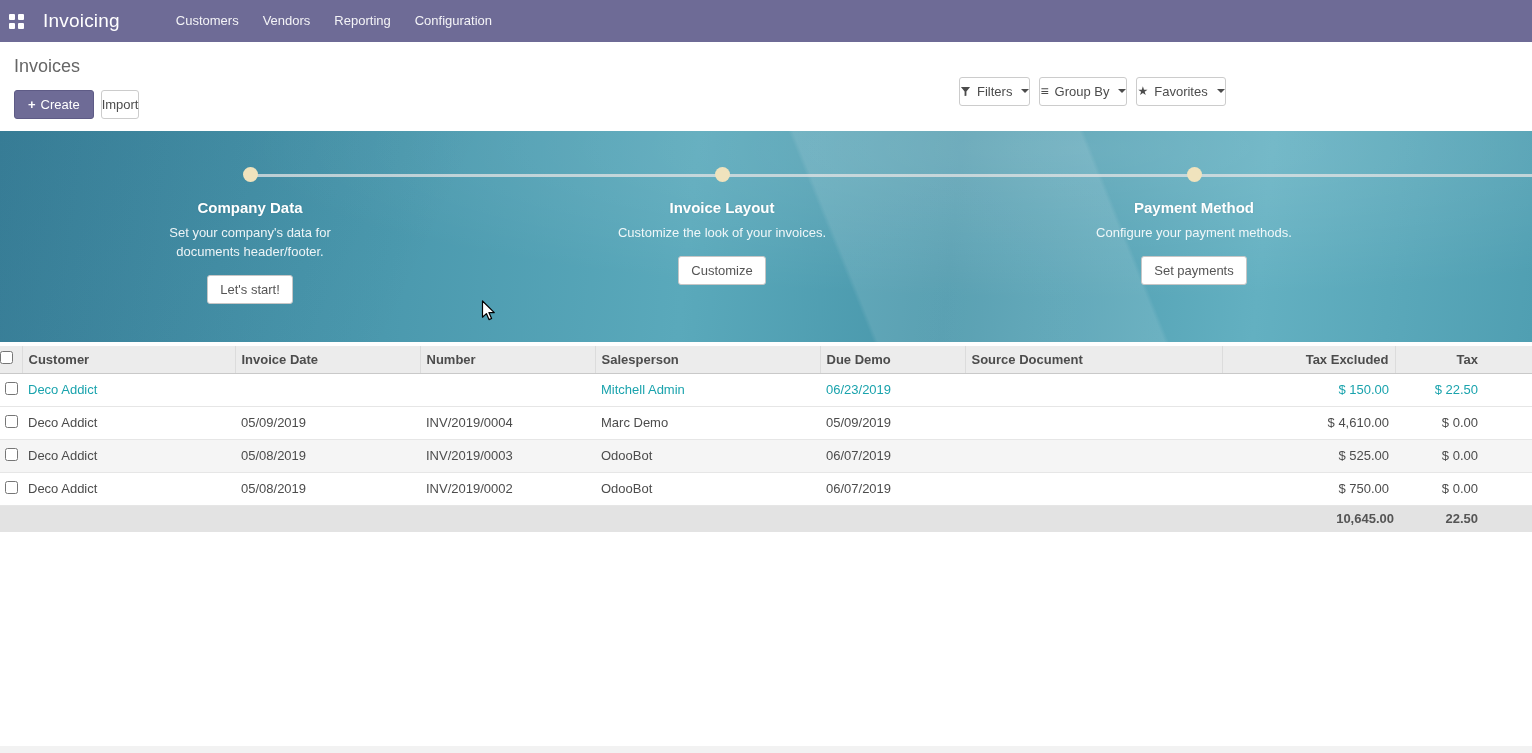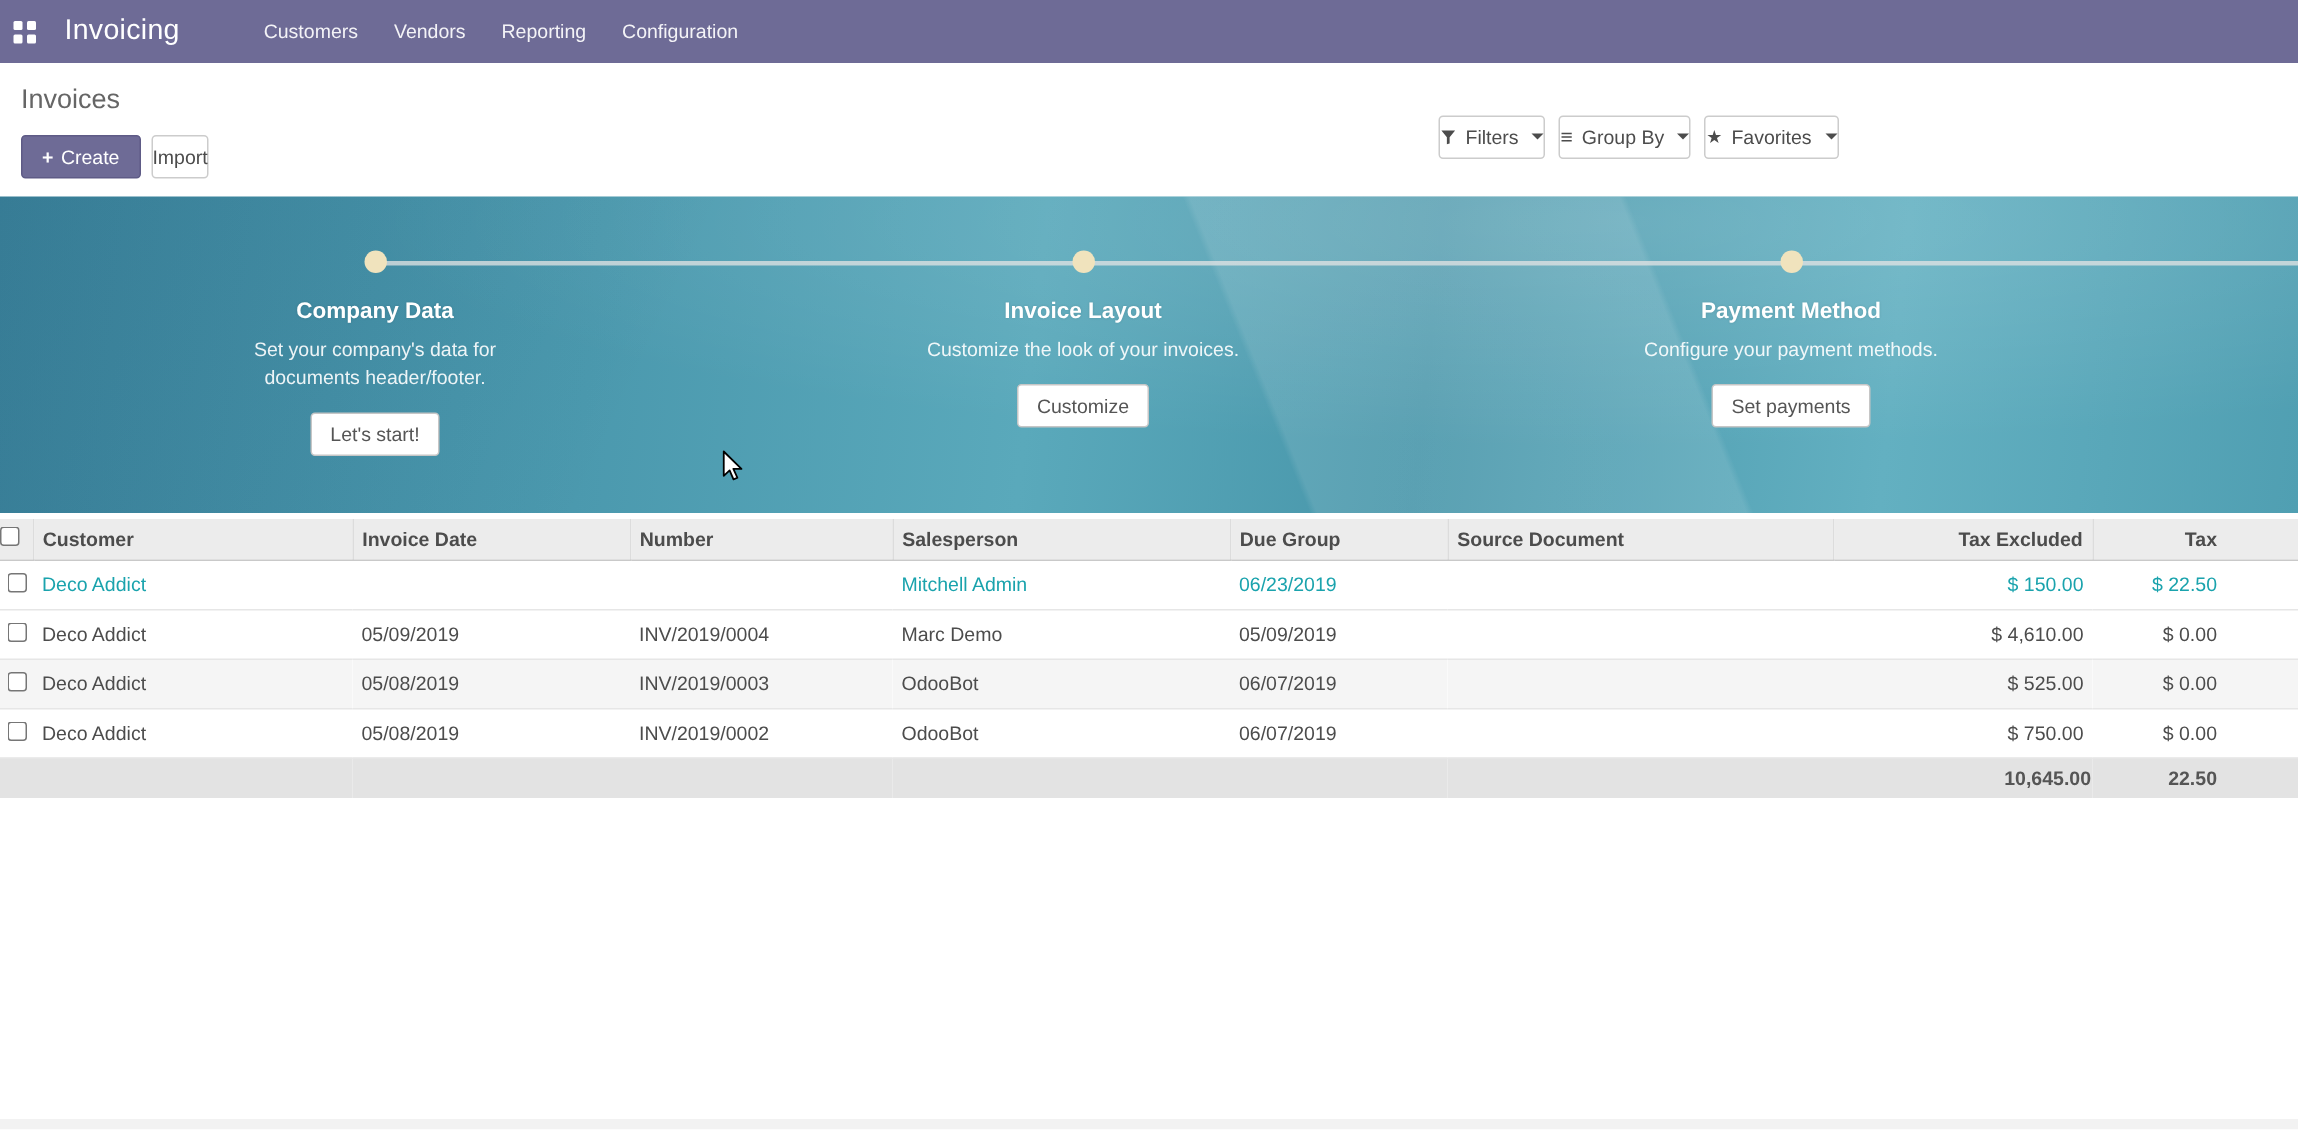--- a/index.html
+++ b/index.html
@@ -163,21 +163,21 @@
       <col style="width:173px">
       <col style="width:137px">
   </colgroup>
   <thead>
     <tr>
       <th class="check-col"><input type="checkbox" style=""></th>
       <th>Customer</th>
       <th>Invoice Date</th>
       <th>Number</th>
       <th>Salesperson</th>
-      <th>Due Group</th>
+      <th>Due Demo</th>
       <th>Source Document</th>
       <th class="num">Tax Excluded</th>
       <th class="num col-tax">Tax</th>
     </tr>
   </thead>
   <tbody>
     <tr class="row-draft">
       <td class="check-col"><input type="checkbox" style=""></td>
       <td>Deco Addict</td>
       <td></td>

